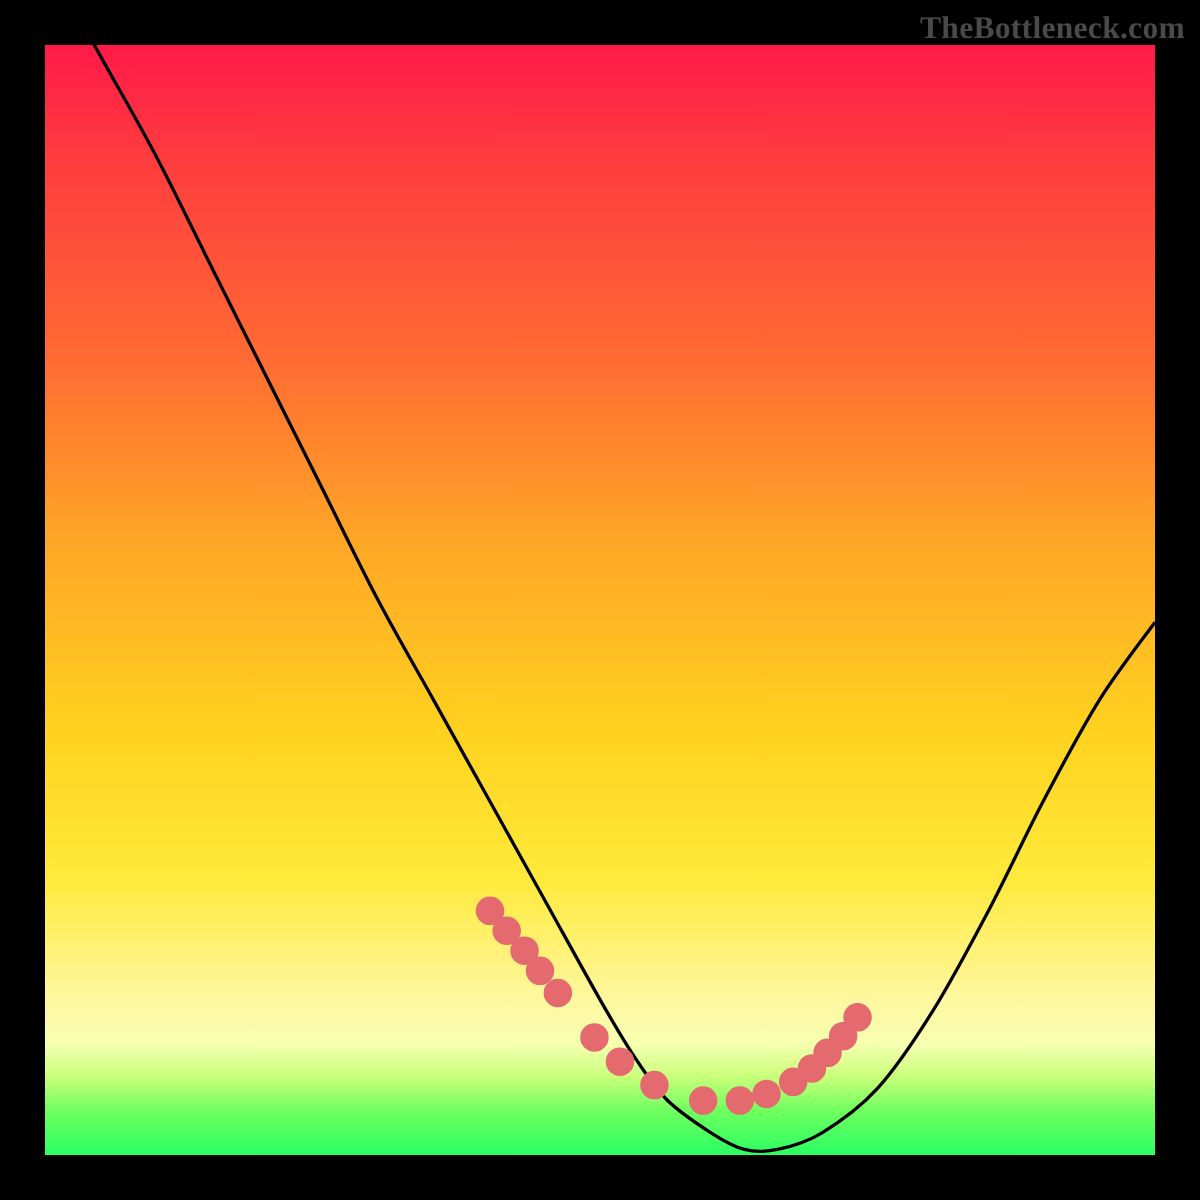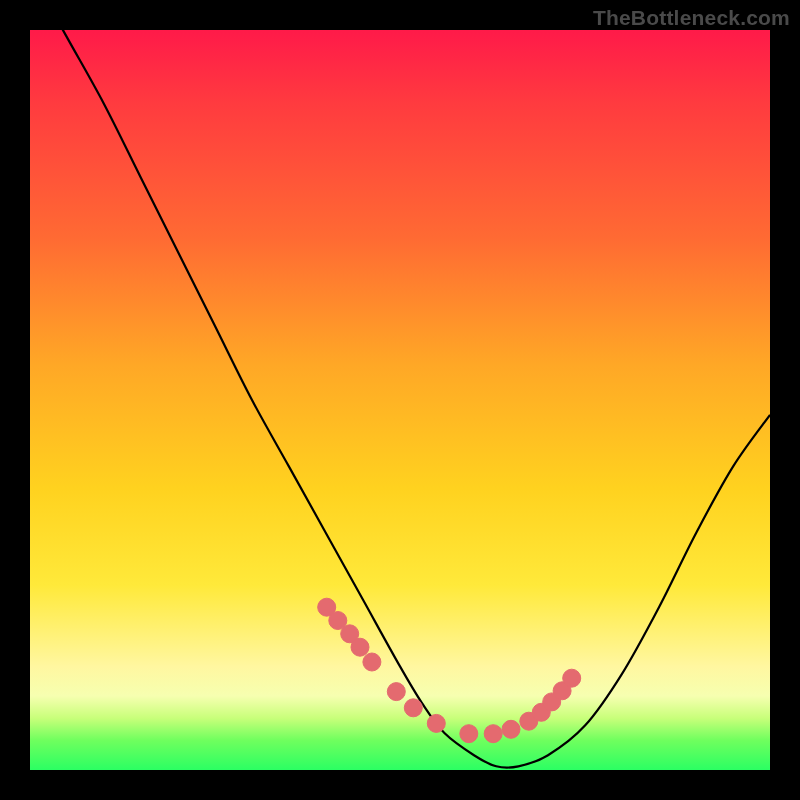--- a/index.html
+++ b/index.html
@@ -11,20 +11,21 @@
     background: #000;
     font-family: Arial, Helvetica, sans-serif;
   }
   .frame {
     position: absolute;
     left: 0;
     top: 0;
     width: 800px;
     height: 800px;
     background: #000;
+    font-family: Liberation Serif, serif;
   }
   .plot {
     position: absolute;
     left: 30px;
     top: 30px;
     width: 740px;
     height: 740px;
     
     background: linear-gradient(
       to bottom,

